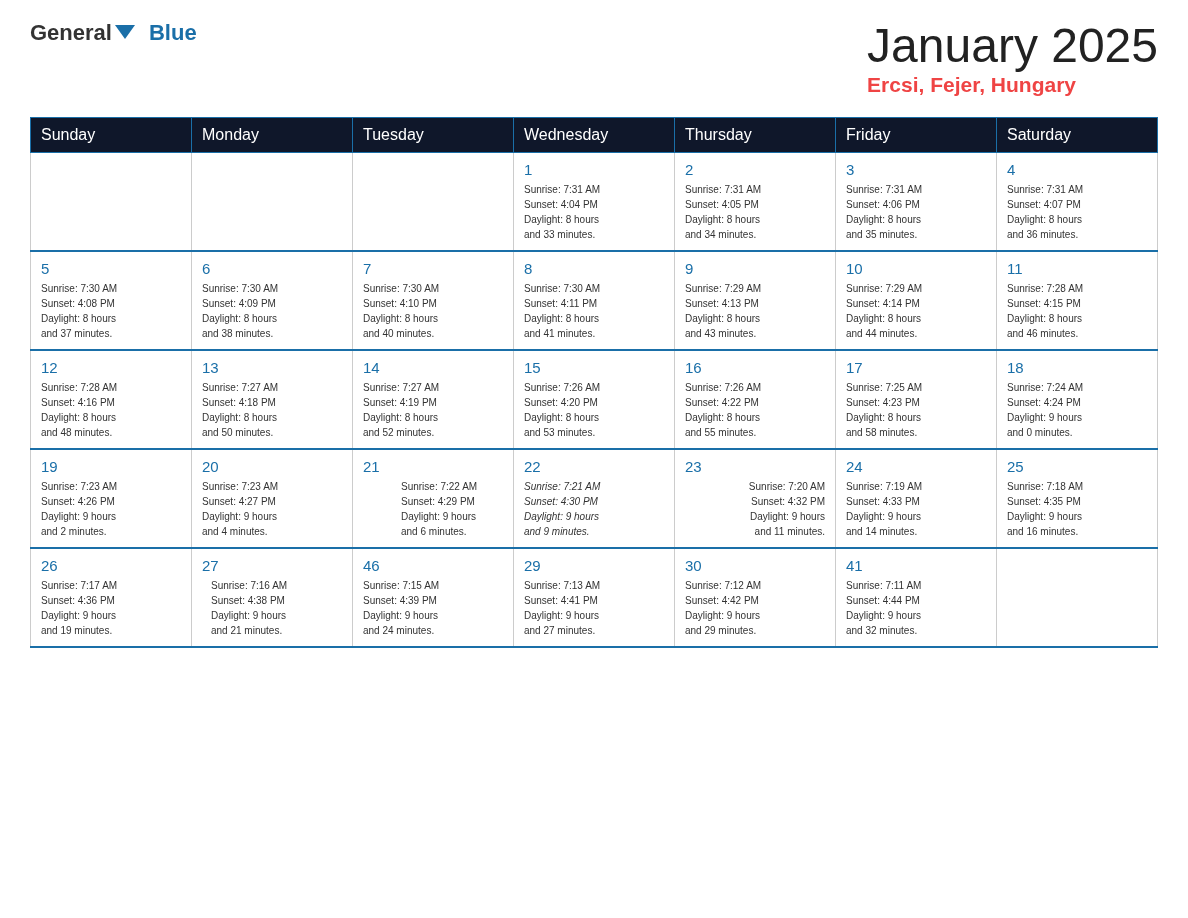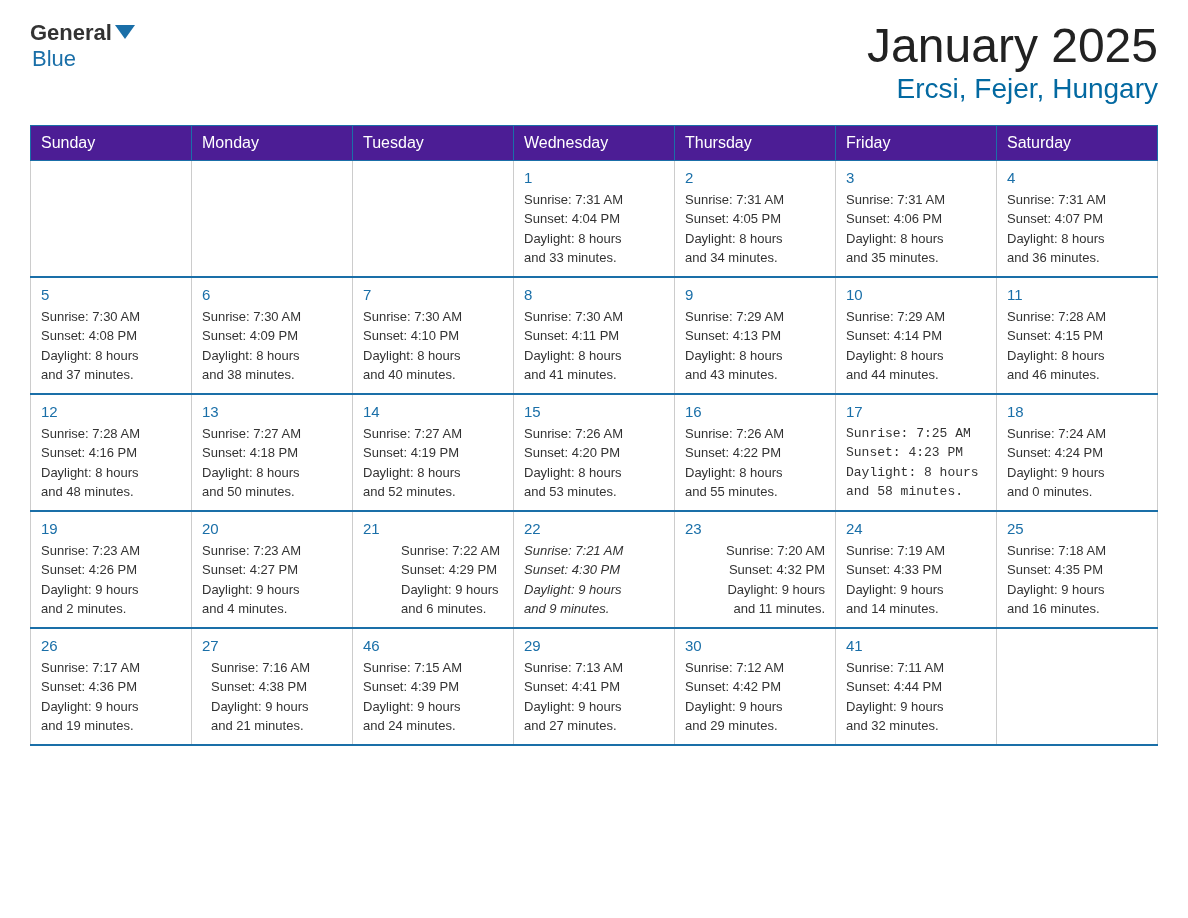--- a/index.html
+++ b/index.html
@@ -11,39 +11,38 @@
       width: 1188px;
       min-height: 918px;
     }
     .header {
       display: flex;
       justify-content: space-between;
       align-items: flex-start;
       margin-bottom: 20px;
     }
     .title-block {
-      text-align: right;
     }
     .title-block h1 {
       font-size: 48px;
       font-weight: normal;
       color: #222;
       line-height: 1.1;
     }
     .title-block h2 {
-      font-size: 28px;
-      font-weight: normal;
-      color: #0369a1;
+      font-size: 21px;
+      font-weight: bold;
+      color: #ef4444;
     }
     .calendar {
       width: 100%;
       border-collapse: collapse;
     }
     .calendar thead th {
-      background-color: #4c1d95;
+      background-color: #0f172a;
       color: #fff;
       padding: 8px 10px;
       text-align: left;
       font-size: 16px;
       font-weight: normal;
       border: 1px solid #1a6fa8;
     }
     .calendar tbody td {
       vertical-align: top;
       border: 1px solid #ccc;
@@ -54,33 +53,33 @@
       color: #333;
     }
     .day-number {
       font-size: 15px;
       color: #1a6fa8;
       font-weight: normal;
       margin-bottom: 4px;
       display: block;
     }
     .day-info {
-      font-size: 13px;
+      font-size: 10px;
       line-height: 1.5;
       color: #333;
     }
     .empty-cell {
       background: #fff;
     }
     .calendar tbody tr {
       border-bottom: 2px solid #1a6fa8;
     }
     .logo-wrapper {
       display: flex;
-      flex-direction: column;
+      flex-direction: row;
       align-items: flex-start;
     }
     .logo-line1 {
       display: flex;
       align-items: center;
     }
     .logo-general {
       font-size: 22px;
       font-weight: bold;
       color: #333;
@@ -91,23 +90,23 @@
       height: 0;
       border-left: 10px solid transparent;
       border-right: 10px solid transparent;
       border-top: 14px solid #1a6fa8;
       margin-left: 3px;
       vertical-align: middle;
       margin-bottom: 2px;
     }
     .logo-blue {
       font-size: 22px;
-      font-weight: normal;
+      font-weight: bold;
       color: #1a6fa8;
-      margin-left: 2px;
+      margin-left: 14px;
     }
   </style>
 </head>
 <body>
 
 <div class="header">
   <div class="logo-wrapper">
     <div class="logo-line1">
       <span class="logo-general">General</span>
       <span class="logo-triangle"></span>
@@ -250,21 +249,21 @@
         </td>
         <td>
           <span class="day-number">16</span>
           <div class="day-info" style="white-space: pre-line;">Sunrise: 7:26 AM
 Sunset: 4:22 PM
 Daylight: 8 hours
 and 55 minutes.</div>
         </td>
         <td>
           <span class="day-number">17</span>
-          <div class="day-info" style="white-space: pre-line; font-family: Liberation Mono, monospace;">Sunrise: 7:25 AM
+          <div class="day-info" style="white-space: pre-line;">Sunrise: 7:25 AM
 Sunset: 4:23 PM
 Daylight: 8 hours
 and 58 minutes.</div>
         </td>
         <td>
           <span class="day-number">18</span>
           <div class="day-info" style="white-space: pre-line;">Sunrise: 7:24 AM
 Sunset: 4:24 PM
 Daylight: 9 hours
 and 0 minutes.</div>

